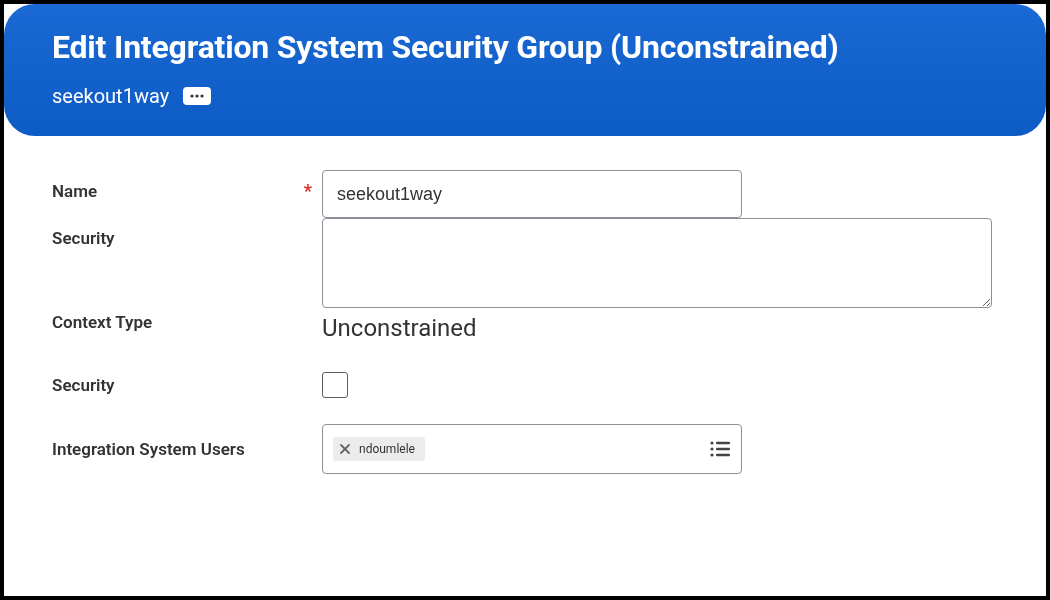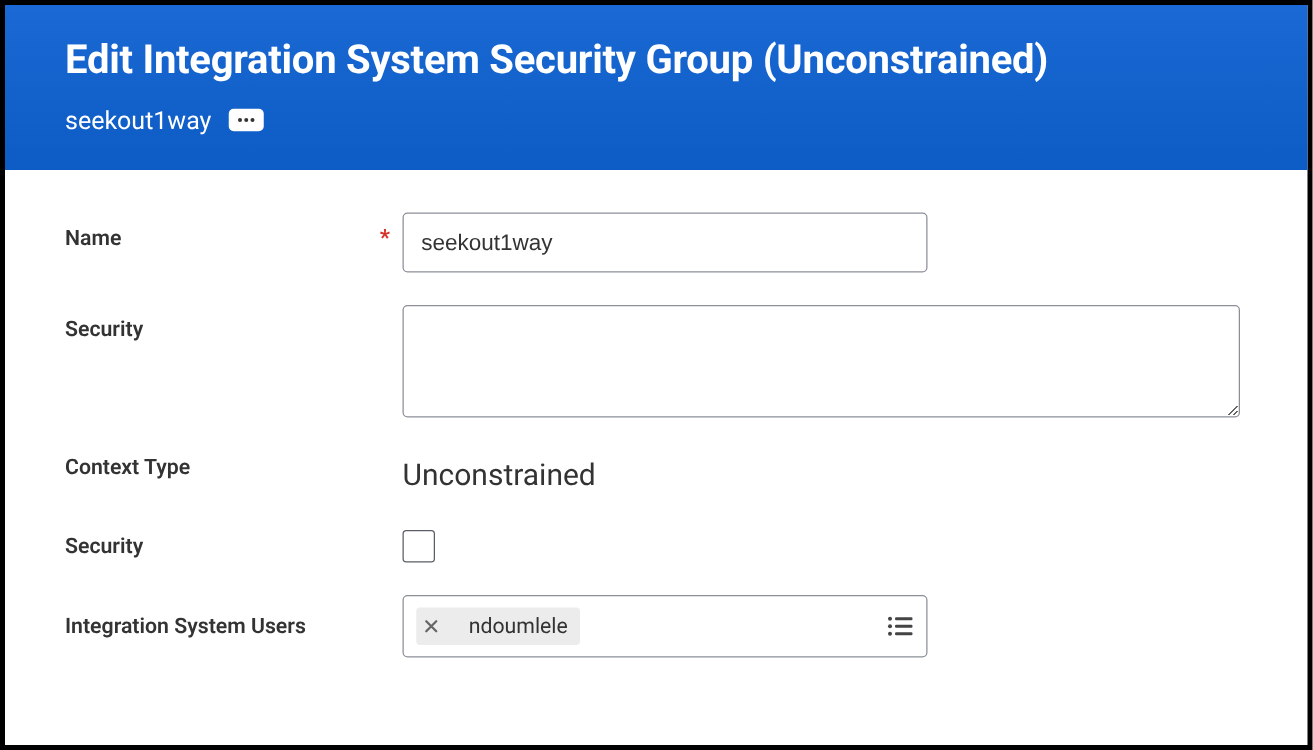--- a/index.html
+++ b/index.html
@@ -13,20 +13,21 @@
     width: 100%;
     height: 100%;
     background: #fff;
     display: flex;
     flex-direction: column;
   }
   .header {
     background: linear-gradient(to bottom, #1a69d4, #0d5bc4);
     padding: 24px 32px 28px 48px;
     color: #fff;
+    border-radius: 31px;
   }
   .header h1 {
     font-size: 32px;
     font-weight: 700;
     letter-spacing: -0.2px;
   }
   .header-sub {
     margin-top: 18px;
     display: flex;
     align-items: center;
@@ -47,21 +48,20 @@
     cursor: pointer;
   }
   .more-pill svg { display: block; }
   .content {
     padding: 34px 48px;
     flex: 1;
   }
   .form-row {
     display: flex;
     align-items: flex-start;
-    margin-bottom: 26px;
   }
   .form-row-checkbox { align-items: center; margin-bottom: 26px;}
   .label-cell {
     width: 270px;
     display: flex;
     align-items: center;
     gap: 6px;
     color: #333;
     font-size: 17px;
     font-weight: 600;
@@ -122,22 +122,22 @@
     padding: 8px 10px;
     gap: 10px;
     position: relative;
   }
   .chip {
     background: #ececec;
     border-radius: 3px;
     padding: 5px 10px 5px 6px;
     display: flex;
     align-items: center;
-    gap: 24px;
-    font-size: 17px;
+    gap: 8px;
+    font-size: 12px;
     color: #333;
   }
   .chip-x {
     color: #666;
     cursor: pointer;
     display: inline-flex;
   }
   .list-icon {
     margin-left: auto;
     color: #444;

